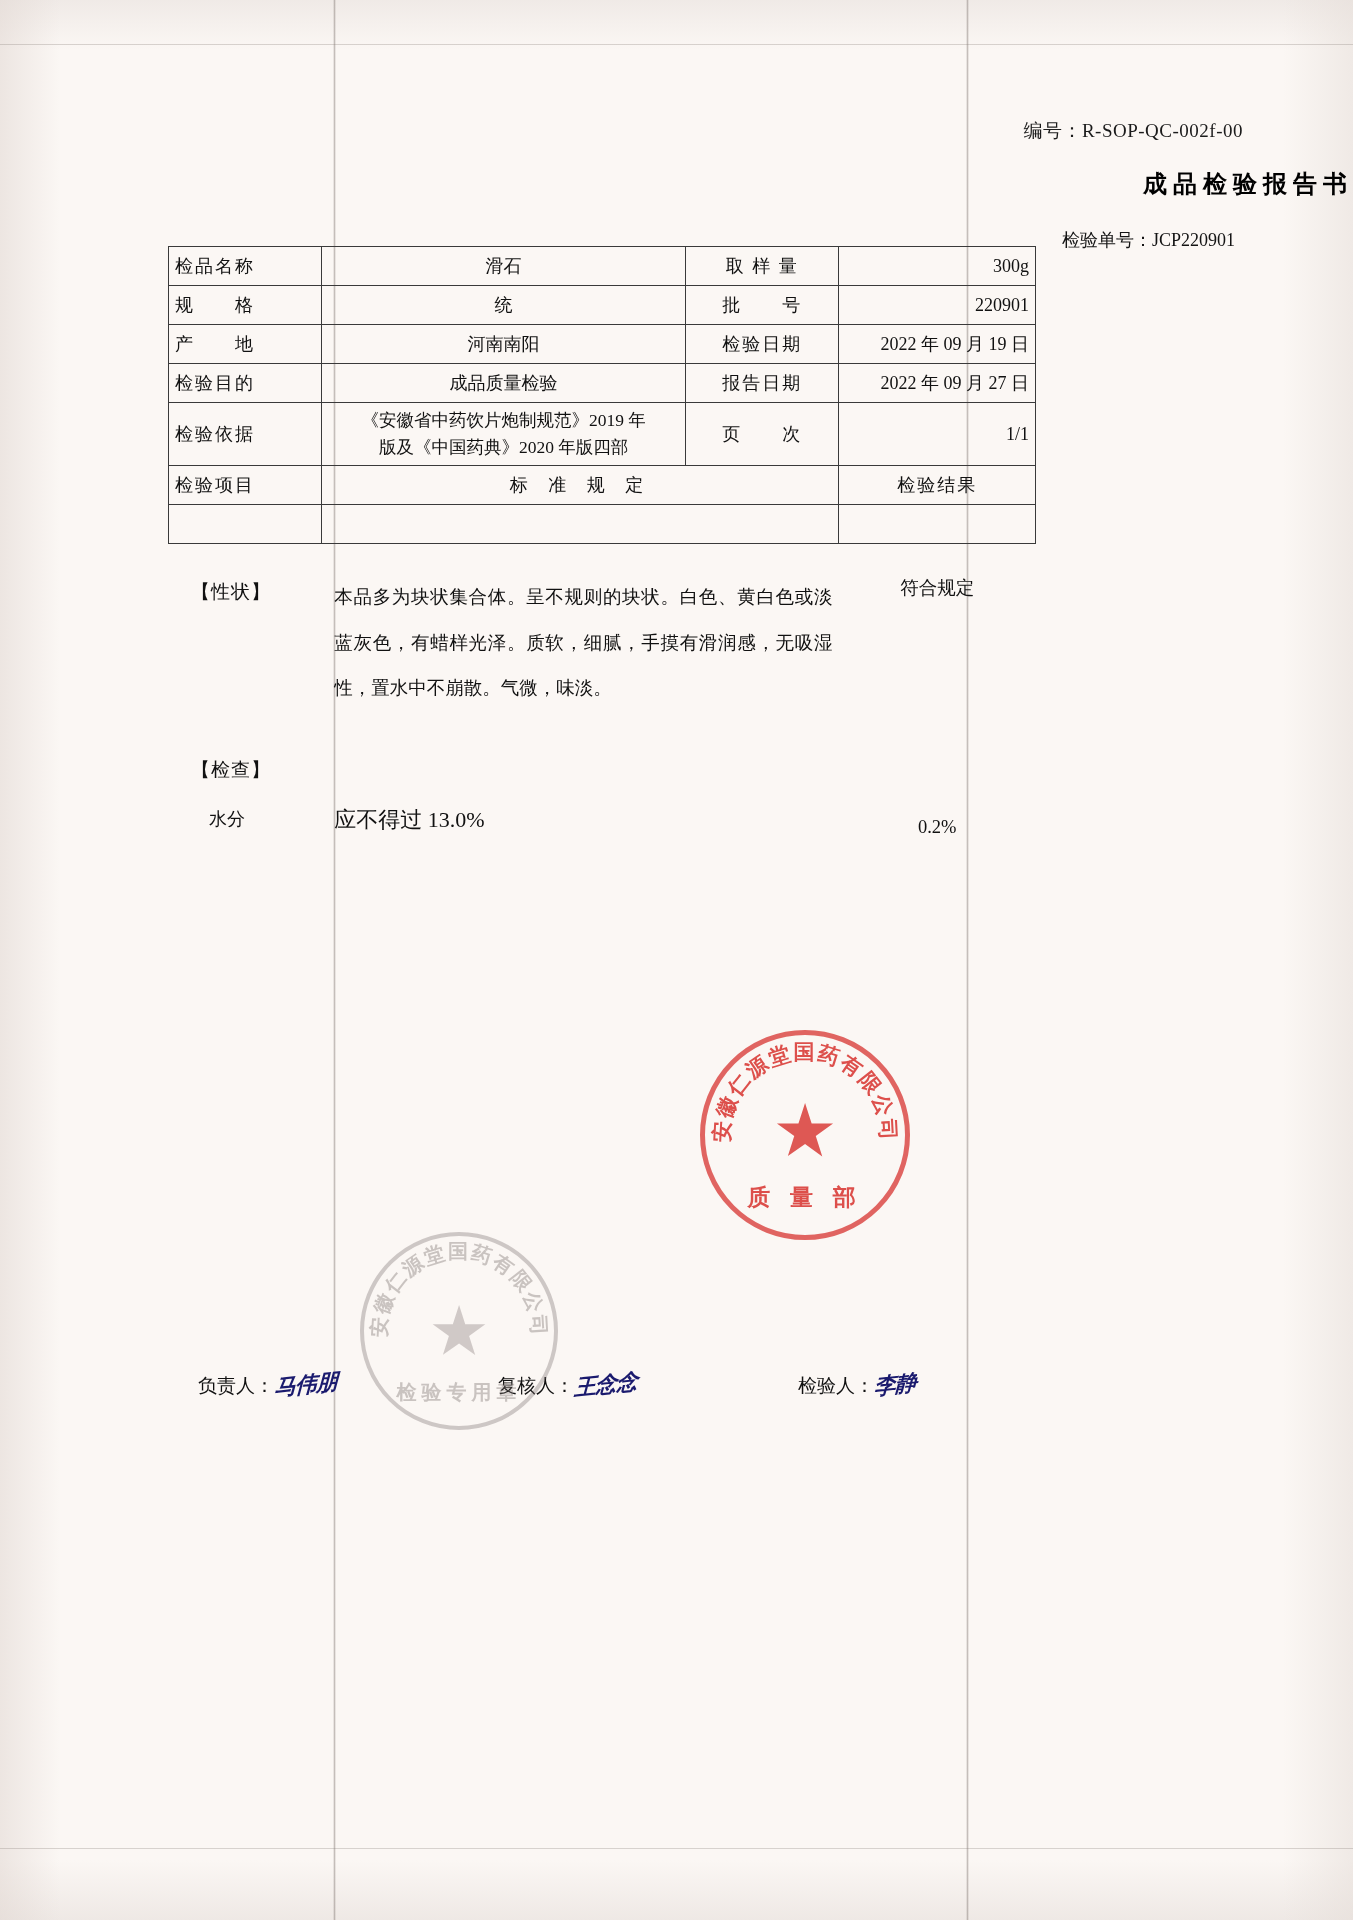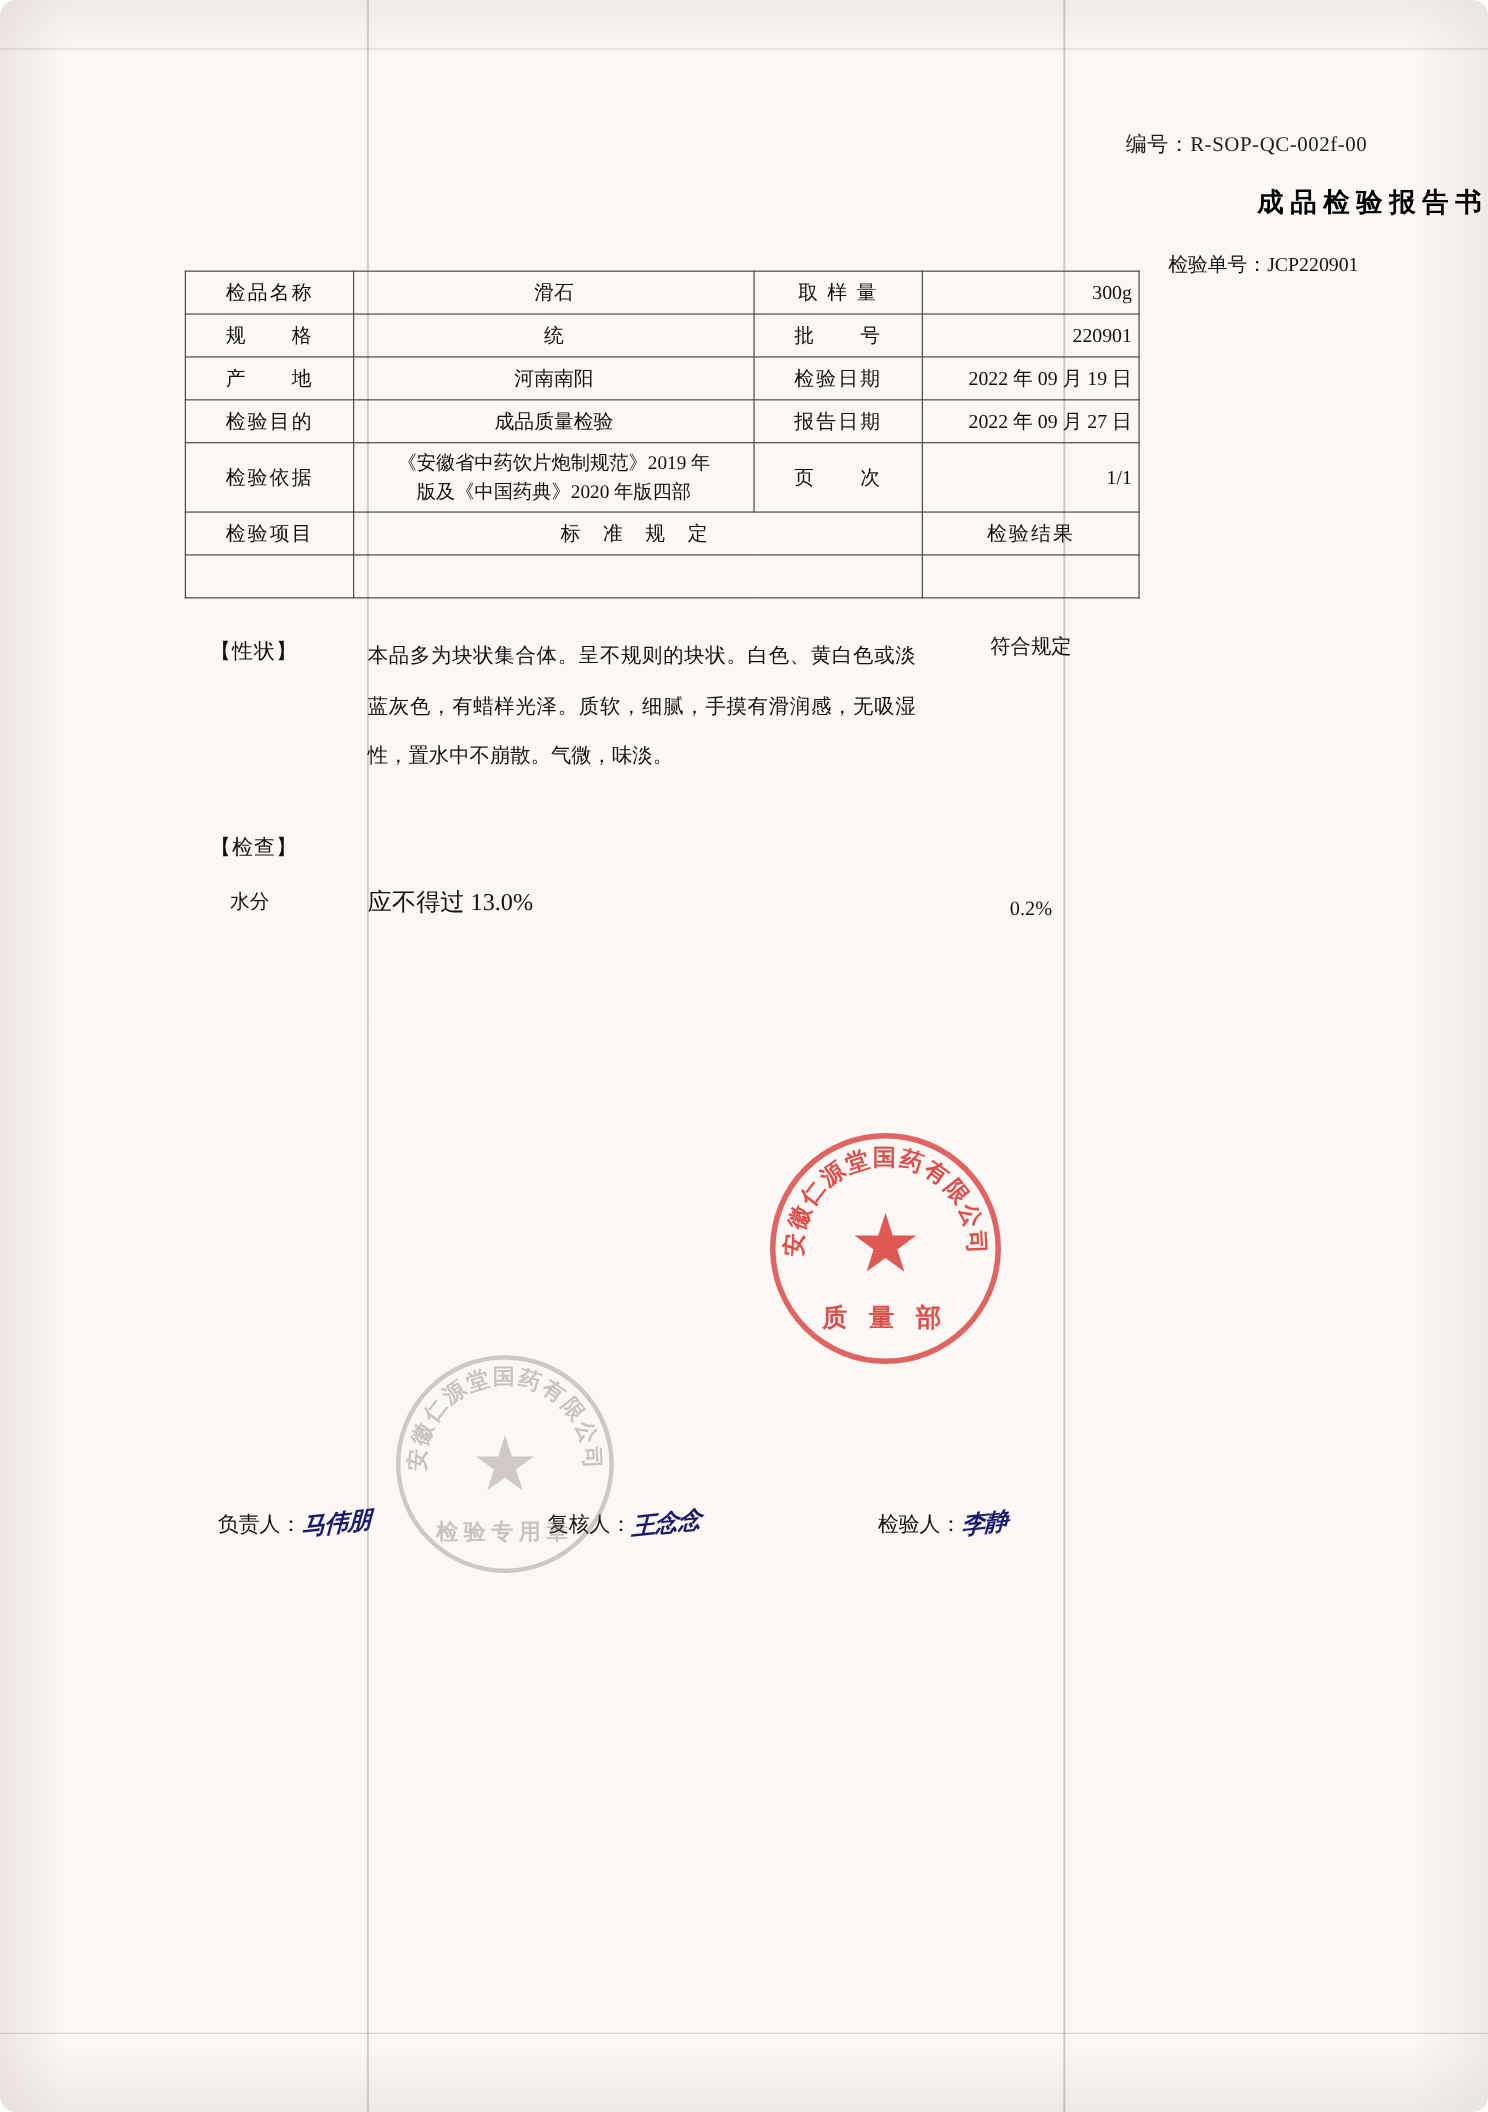--- a/index.html
+++ b/index.html
@@ -10,21 +10,20 @@
   body {
     font-family: "Liberation Serif", "DejaVu Serif", serif;
   }
   #page {
     position: relative;
     width: 1353px;
     height: 1920px;
     margin: 0 auto;
     background: #fbf7f4;
     overflow: hidden;
-    border-radius: 15px;
   }
   
   .scan-shade {
     position: absolute;
     inset: 0;
     background:
       linear-gradient(90deg, rgba(225,215,210,0.55) 0px, rgba(251,247,244,0) 60px),
       linear-gradient(270deg, rgba(228,220,215,0.5) 0px, rgba(251,247,244,0) 70px),
       linear-gradient(180deg, rgba(226,218,214,0.45) 0px, rgba(251,247,244,0) 50px),
       linear-gradient(0deg, rgba(226,218,214,0.5) 0px, rgba(251,247,244,0) 60px);
@@ -86,21 +85,21 @@
     color: #111;
   }
   table.main td {
     border: 1px solid #3a3a3a;
     padding: 4px 6px;
     vertical-align: middle;
     height: 30px;
   }
   .lbl {
     width: 148px;
-    text-align: center;
+    text-align: left;
     letter-spacing: 2px;
     white-space: nowrap;
     margin-top: 16px;
   }
   .val-wide {
     width: 350px;
     text-align: center;
   }
   .lbl2 {
     width: 132px;

